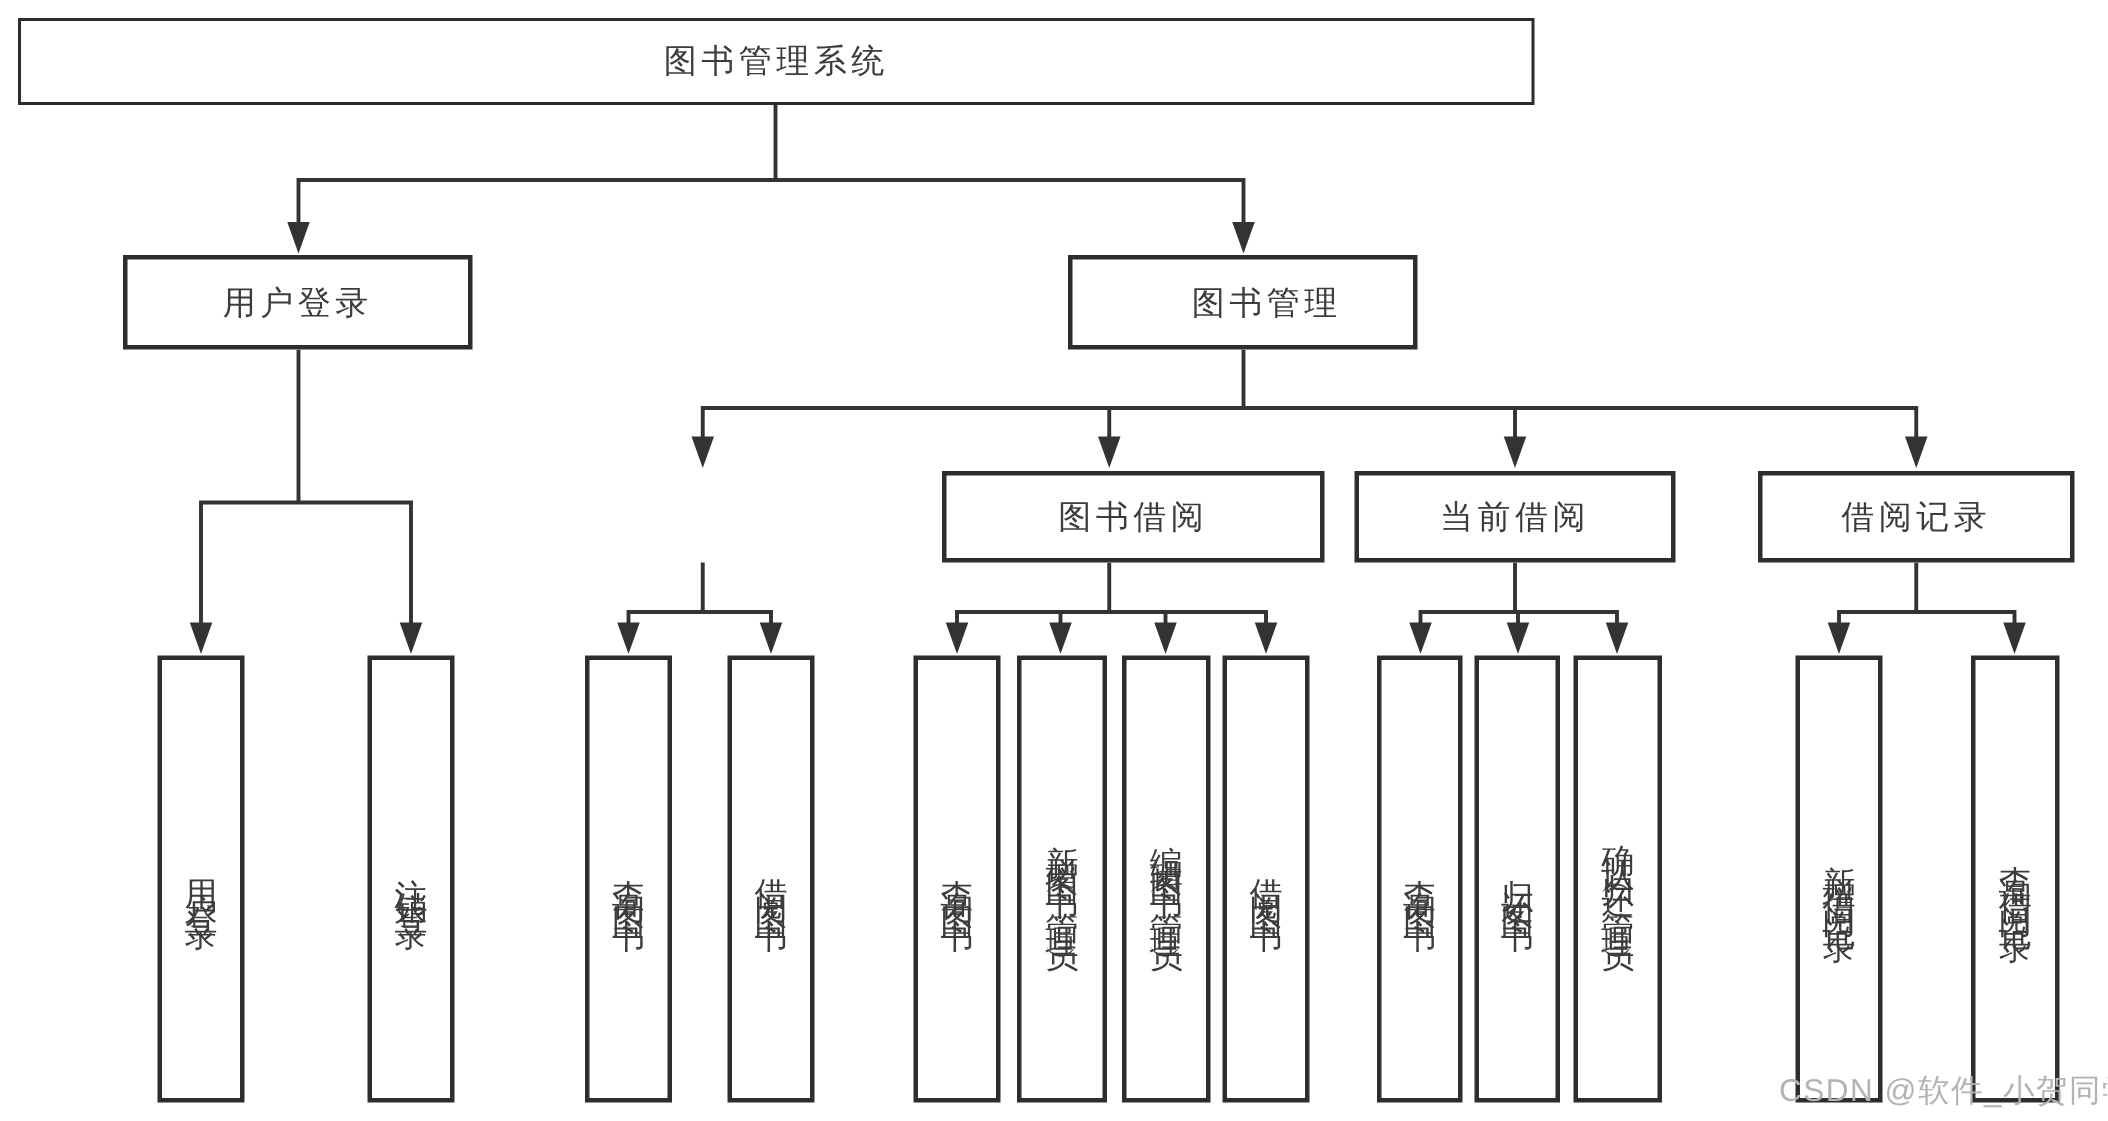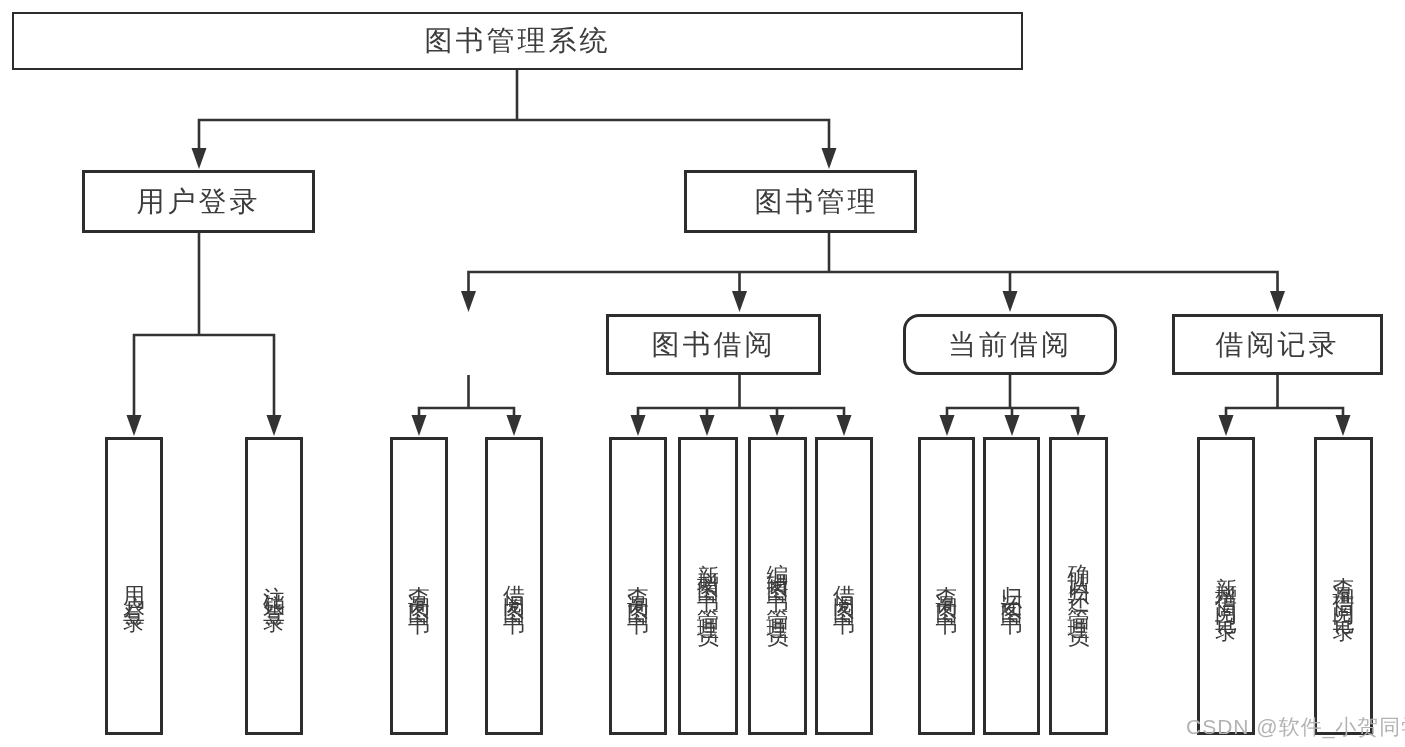--- a/index.html
+++ b/index.html
@@ -13,21 +13,21 @@
     color:var(--text);
   }
   .connector{position:absolute; left:0; top:0; z-index:1;}
   .connector path{stroke:var(--line); stroke-width:2.6; fill:none;}
   .connector polygon{fill:var(--line); stroke:none;}
   .box{
     position:absolute; z-index:2; box-sizing:border-box;
     background:var(--background);
     border:3px solid var(--border);
     display:flex; align-items:center; justify-content:center;
-    font-size:28px; letter-spacing:3px; color:var(--text);
+    font-size:22px; letter-spacing:3px; color:var(--text);
     white-space:nowrap;
   }
   .box.root{left:12px; top:12px; width:1011px; height:58px; border-width:2.5px;}
   .box.lvl2{top:170px; width:233px; height:63px;}
   .box.lvl3{top:314px; height:61px;}
   .leaf{
     position:absolute; z-index:2; box-sizing:border-box;
     top:437px; height:298px; width:58px;
     background:var(--background);
     border:3px solid var(--border);
@@ -104,24 +104,24 @@
       <path d="M1277.5 375 V408"></path>
       <path d="M1226 416 V408 H1343 V416"></path>
       <polygon points="1218.5,415 1233.5,415 1226,436"></polygon>
       <polygon points="1335.5,415 1350.5,415 1343,436"></polygon>
     </g>
   </svg>
 
   <div class="box root">图书管理系统</div>
 
   <div class="box lvl2" style="left:82px;">用户登录</div>
-  <div class="box lvl2" style="left:684px;padding-left:32px;">图书管理</div>
+  <div class="box lvl2" style="left:712px;padding-left:32px;">图书管理</div>
 
-  <div class="box lvl3" style="left:606px; width:215px;">图书借阅</div>
-  <div class="box lvl3" style="left:903px; width:214px;border-radius:16px;">当前借阅</div>
+  <div class="box lvl3" style="left:628px; width:255px;">图书借阅</div>
+  <div class="box lvl3" style="left:903px; width:214px;">当前借阅</div>
   <div class="box lvl3" style="left:1172px; width:211px;">借阅记录</div>
 
   <div class="leaf" style="left:105px;">用户登录</div>
   <div class="leaf" style="left:245px;">注销登录</div>
 
   <div class="leaf" style="left:390px;">查询图书</div>
   <div class="leaf" style="left:485px;">借阅图书</div>
 
   <div class="leaf" style="left:609px;">查询图书</div>
   <div class="leaf" style="left:678px; width:60px;">新增图书（管理员）</div>

